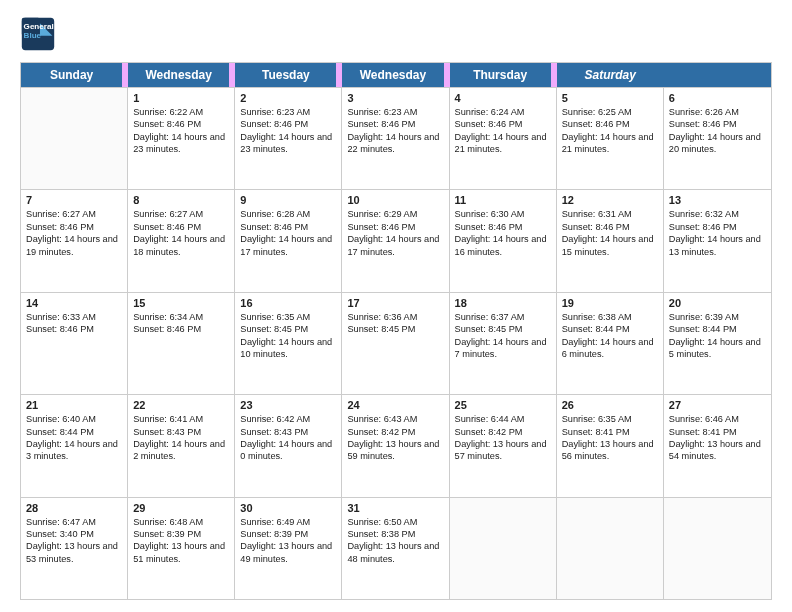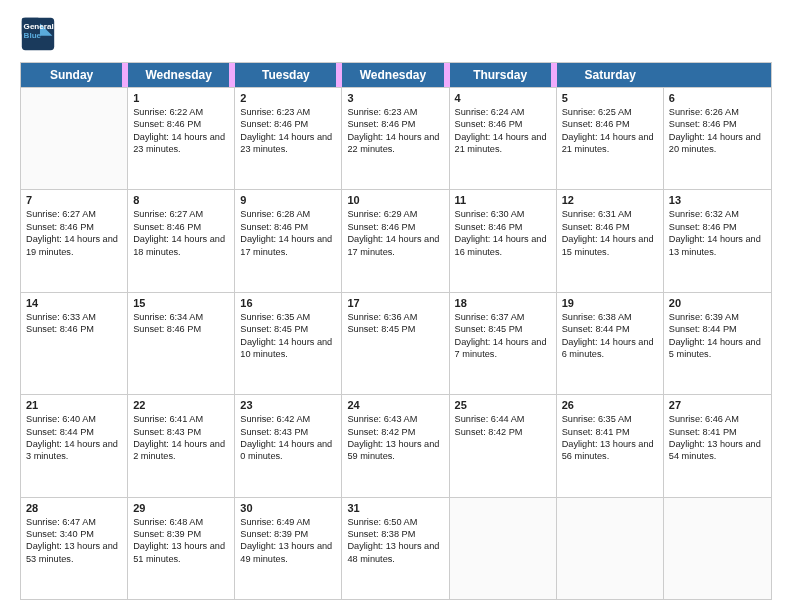--- a/index.html
+++ b/index.html
@@ -58,21 +58,21 @@
       background: #2e6da4;
     }
     .cal-header-cell {
       color: #fff;
       font-size: 12px;
       font-weight: bold;
       text-align: center;
       padding: 5px 4px;
       border-right: 6px solid #f0abfc;
     }
-    .cal-header-cell:last-child { border-right: none; }
+    .cal-header-cell:last-child { border-right: none; font-style: italic; }
     .cal-body {
       flex: 1;
       display: flex;
       flex-direction: column;
     }
     .cal-week {
       display: grid;
       grid-template-columns: repeat(7, 1fr);
       flex: 1;
       border-top: 1px solid #ccc;
@@ -274,20 +274,21 @@
           <div class="cal-cell">
         <span class="day-num">24</span>
         <p>Sunrise: 6:43 AM</p>
         <p>Sunset: 8:42 PM</p>
         <p>Daylight: 13 hours and 59 minutes.</p>
       </div>
           <div class="cal-cell">
         <span class="day-num">25</span>
         <p>Sunrise: 6:44 AM</p>
         <p>Sunset: 8:42 PM</p>
+        <p>Daylight: 13 hours and 57 minutes.</p>
       </div>
           <div class="cal-cell">
         <span class="day-num">26</span>
         <p>Sunrise: 6:35 AM</p>
         <p>Sunset: 8:41 PM</p>
         <p>Daylight: 13 hours and 56 minutes.</p>
       </div>
           <div class="cal-cell">
         <span class="day-num">27</span>
         <p>Sunrise: 6:46 AM</p>

